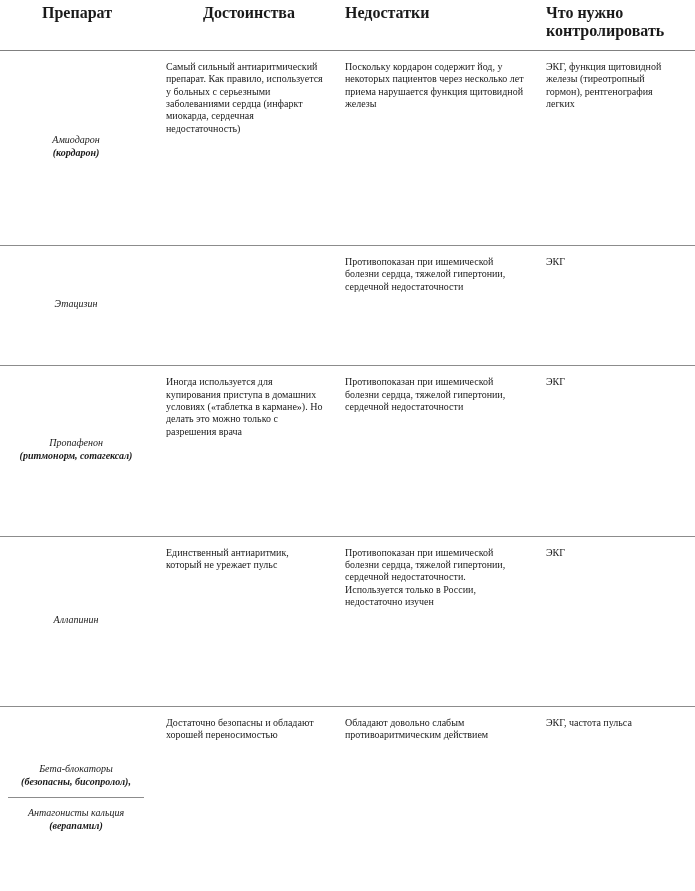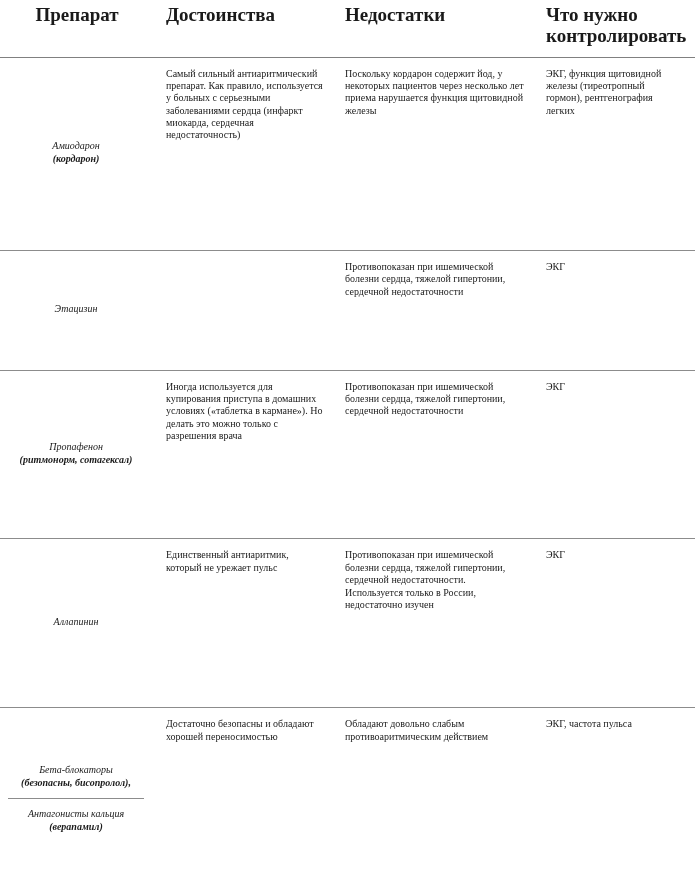--- a/index.html
+++ b/index.html
@@ -26,28 +26,28 @@
   }
 
   .drug-table col.c-drug     { width: 152px; }
   .drug-table col.c-pros     { width: 188px; }
   .drug-table col.c-cons     { width: 200px; }
   .drug-table col.c-monitor  { width: 155px; }
 
   
   thead th {
     font-weight: bold;
-    font-size: 19px;
+    font-size: 16px;
     line-height: 1.12;
     padding: 4px 8px 10px 8px;
     vertical-align: top;
     border: 0;
   }
   th.h-drug    { text-align: center; padding-left: 10px; }
-  th.h-pros    { text-align: left;  padding-left: 14px; }
+  th.h-pros    { text-align: center;  padding-left: 14px; }
   th.h-cons    { text-align: left;  padding-left: 5px; }
   th.h-monitor { text-align: left; padding-left: 6px; padding-right: 4px; }
 
   thead tr.head-row th {
     border-bottom: 1.6px solid #808080;
   }
 
   
   tbody td {
     font-size: 10px;

